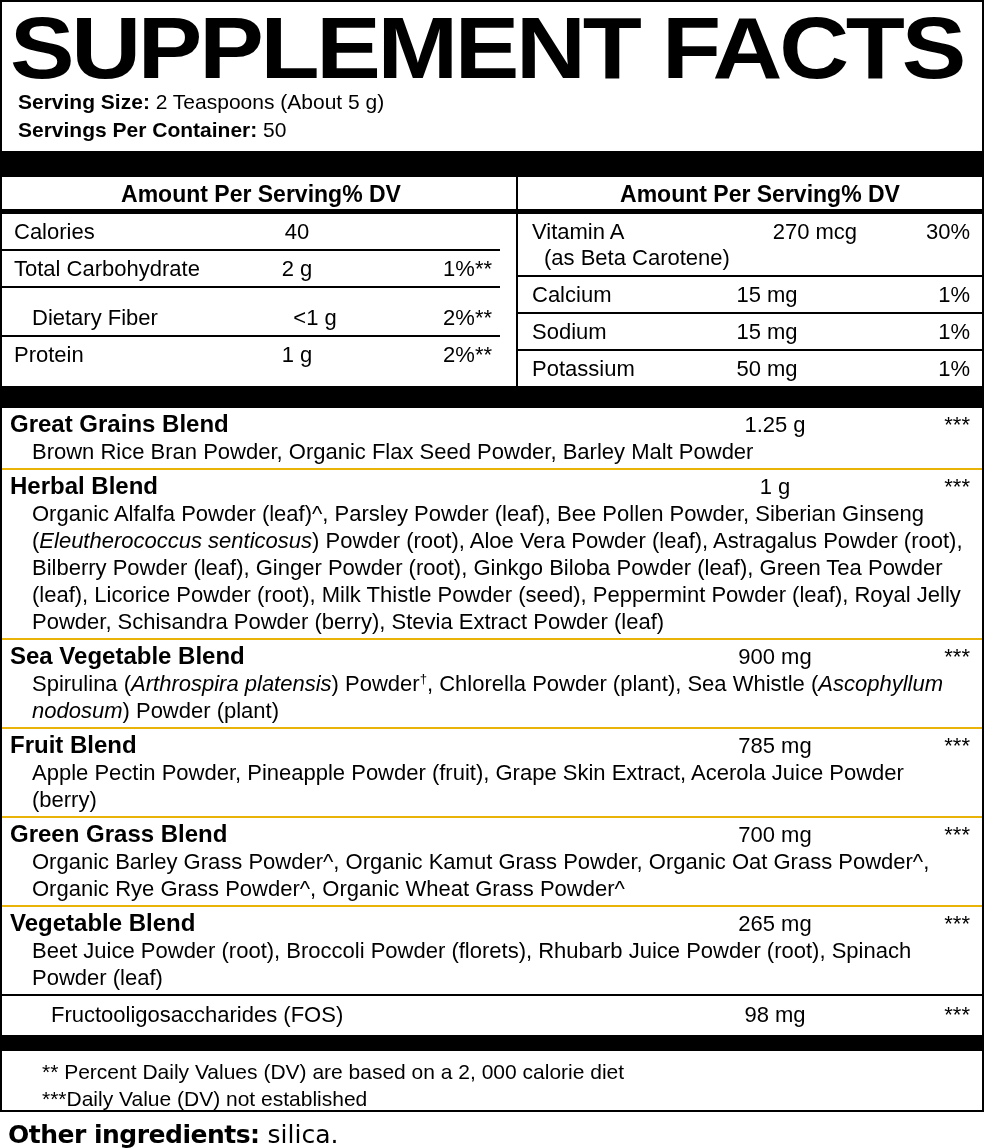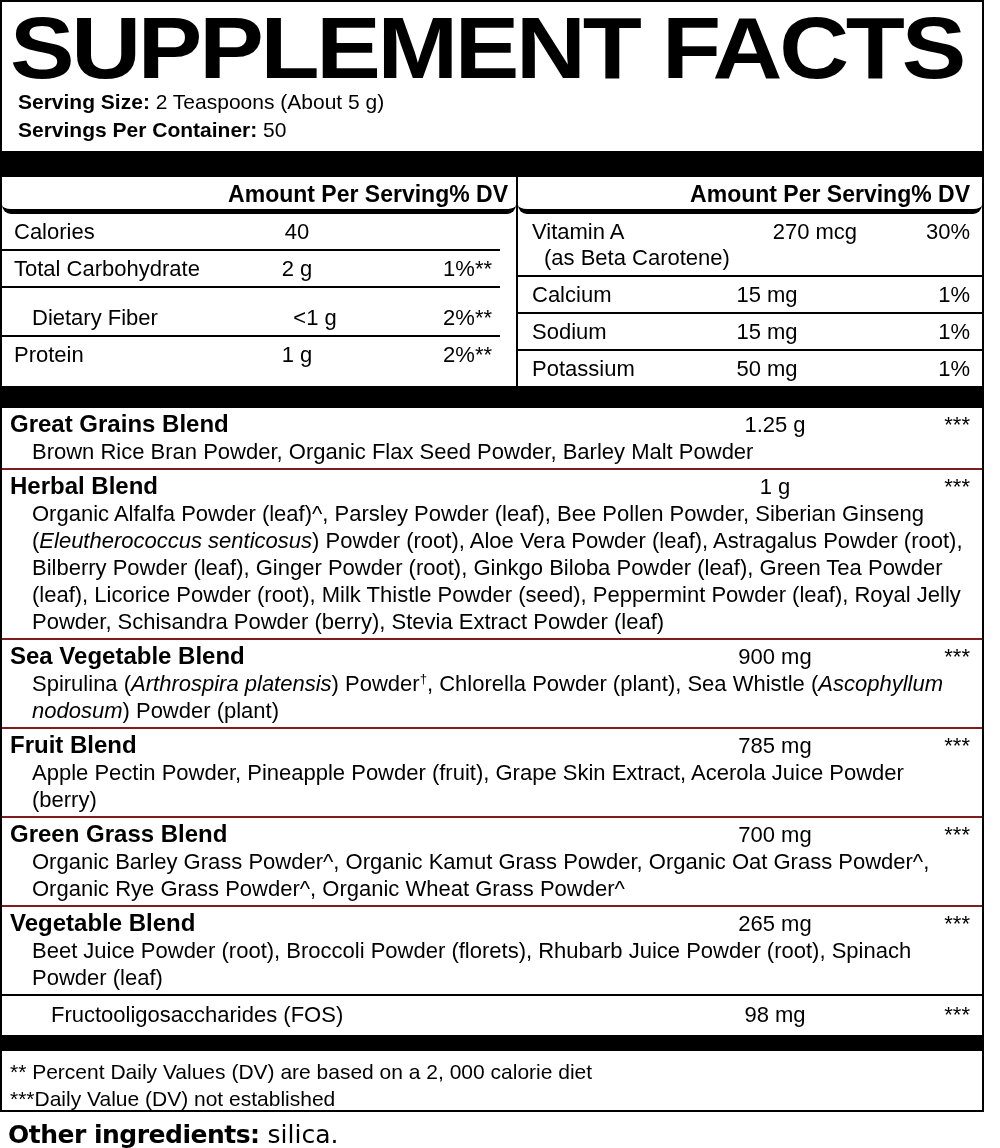--- a/index.html
+++ b/index.html
@@ -32,25 +32,24 @@
   
   .bar { background: #000; width: 100%; }
   .bar-1 { height: 26px; margin-top: 7px; }
   .bar-2 { height: 22px; }
   .bar-3 { height: 16px; }
   
   .ntable { display: flex; align-items: stretch; }
   .ncol-left  { width: 514px; box-sizing: border-box; }
   .ncol-right { flex: 1; border-left: 2px solid #000; }
   .nheader {
-    display: flex; justify-content: flex-end; align-items: baseline;
+    display: flex; justify-content: center; align-items: baseline;
     font-weight: bold; font-size: 23px; line-height: 26px;
     border-bottom: 5px solid #000;
     padding: 4px 8px 2px 12px;
-    border-radius: 9px;
   }
   .ncol-right .nheader { padding: 4px 12px 2px 32px; }
   .nrow {
     display: flex; align-items: baseline;
     font-size: 22px; line-height: 26px;
     padding: 5px 0 4px 12px;
     border-bottom: 2px solid #000;
   }
   .ncol-left .nrow { margin-right: 16px; }
   .ncol-left .nrow:last-child, .ncol-right .nrow:last-child { border-bottom: none; }
@@ -58,40 +57,40 @@
   .namount { flex: 0 0 130px; text-align: center; }
   .ndv     { flex: 1; text-align: right; padding-right: 8px; }
   .ncol-right .nrow { padding-left: 14px; }
   .ncol-right .nname   { flex: 0 0 150px; }
   .ncol-right .namount { flex: 0 0 170px; }
   .ncol-right .ndv     { padding-right: 12px; }
   .indent1 { padding-left: 18px; margin-top: 12px; }
   .subname { white-space: nowrap; padding-left: 12px; }
   
   .blend { padding: 0; }
-  .blend + .blend { border-top: 2px solid #7f1d1d; }
+  .blend + .blend { border-top: 2px solid #eab308; }
   .blend-head { display: flex; align-items: baseline; padding: 2px 12px 0 8px; }
   .blend-name { flex: 1; font-weight: bold; font-size: 24px; line-height: 28px; }
   .blend-amount { flex: 0 0 150px; text-align: center; font-size: 22px; }
   .blend-dv { flex: 0 0 120px; text-align: right; font-size: 22px; }
   .blend-ing { font-size: 22px; line-height: 27px; padding: 0 10px 3px 30px; }
   .blend-ing i { font-style: italic; }
   sup { font-size: 60%; vertical-align: super; line-height: 0; }
   
   .fos-row {
     display: flex; align-items: baseline;
     border-top: 2px solid #000;
     font-size: 22px; line-height: 26px;
     padding: 6px 12px 7px 8px;
   }
   .fos-name { flex: 1; margin-left: 41px; }
   .fos-amount { flex: 0 0 150px; text-align: center; }
   .fos-dv { flex: 0 0 120px; text-align: right; }
   
-  .footnotes { font-size: 21px; line-height: 27px; padding: 7px 10px 0 8px; }
+  .footnotes { font-size: 21px; line-height: 27px; padding: 7px 10px 0 8px; margin-left: 32px; }
   
   .other-line {
     font-family: "DejaVu Sans", sans-serif;
     font-size: 25px; line-height: 30px;
     margin: 8px 0 0 8px;
   }
   .other-line .lbl { font-weight: bold; letter-spacing: -0.5px; }
 </style>
 </head>
 <body>

